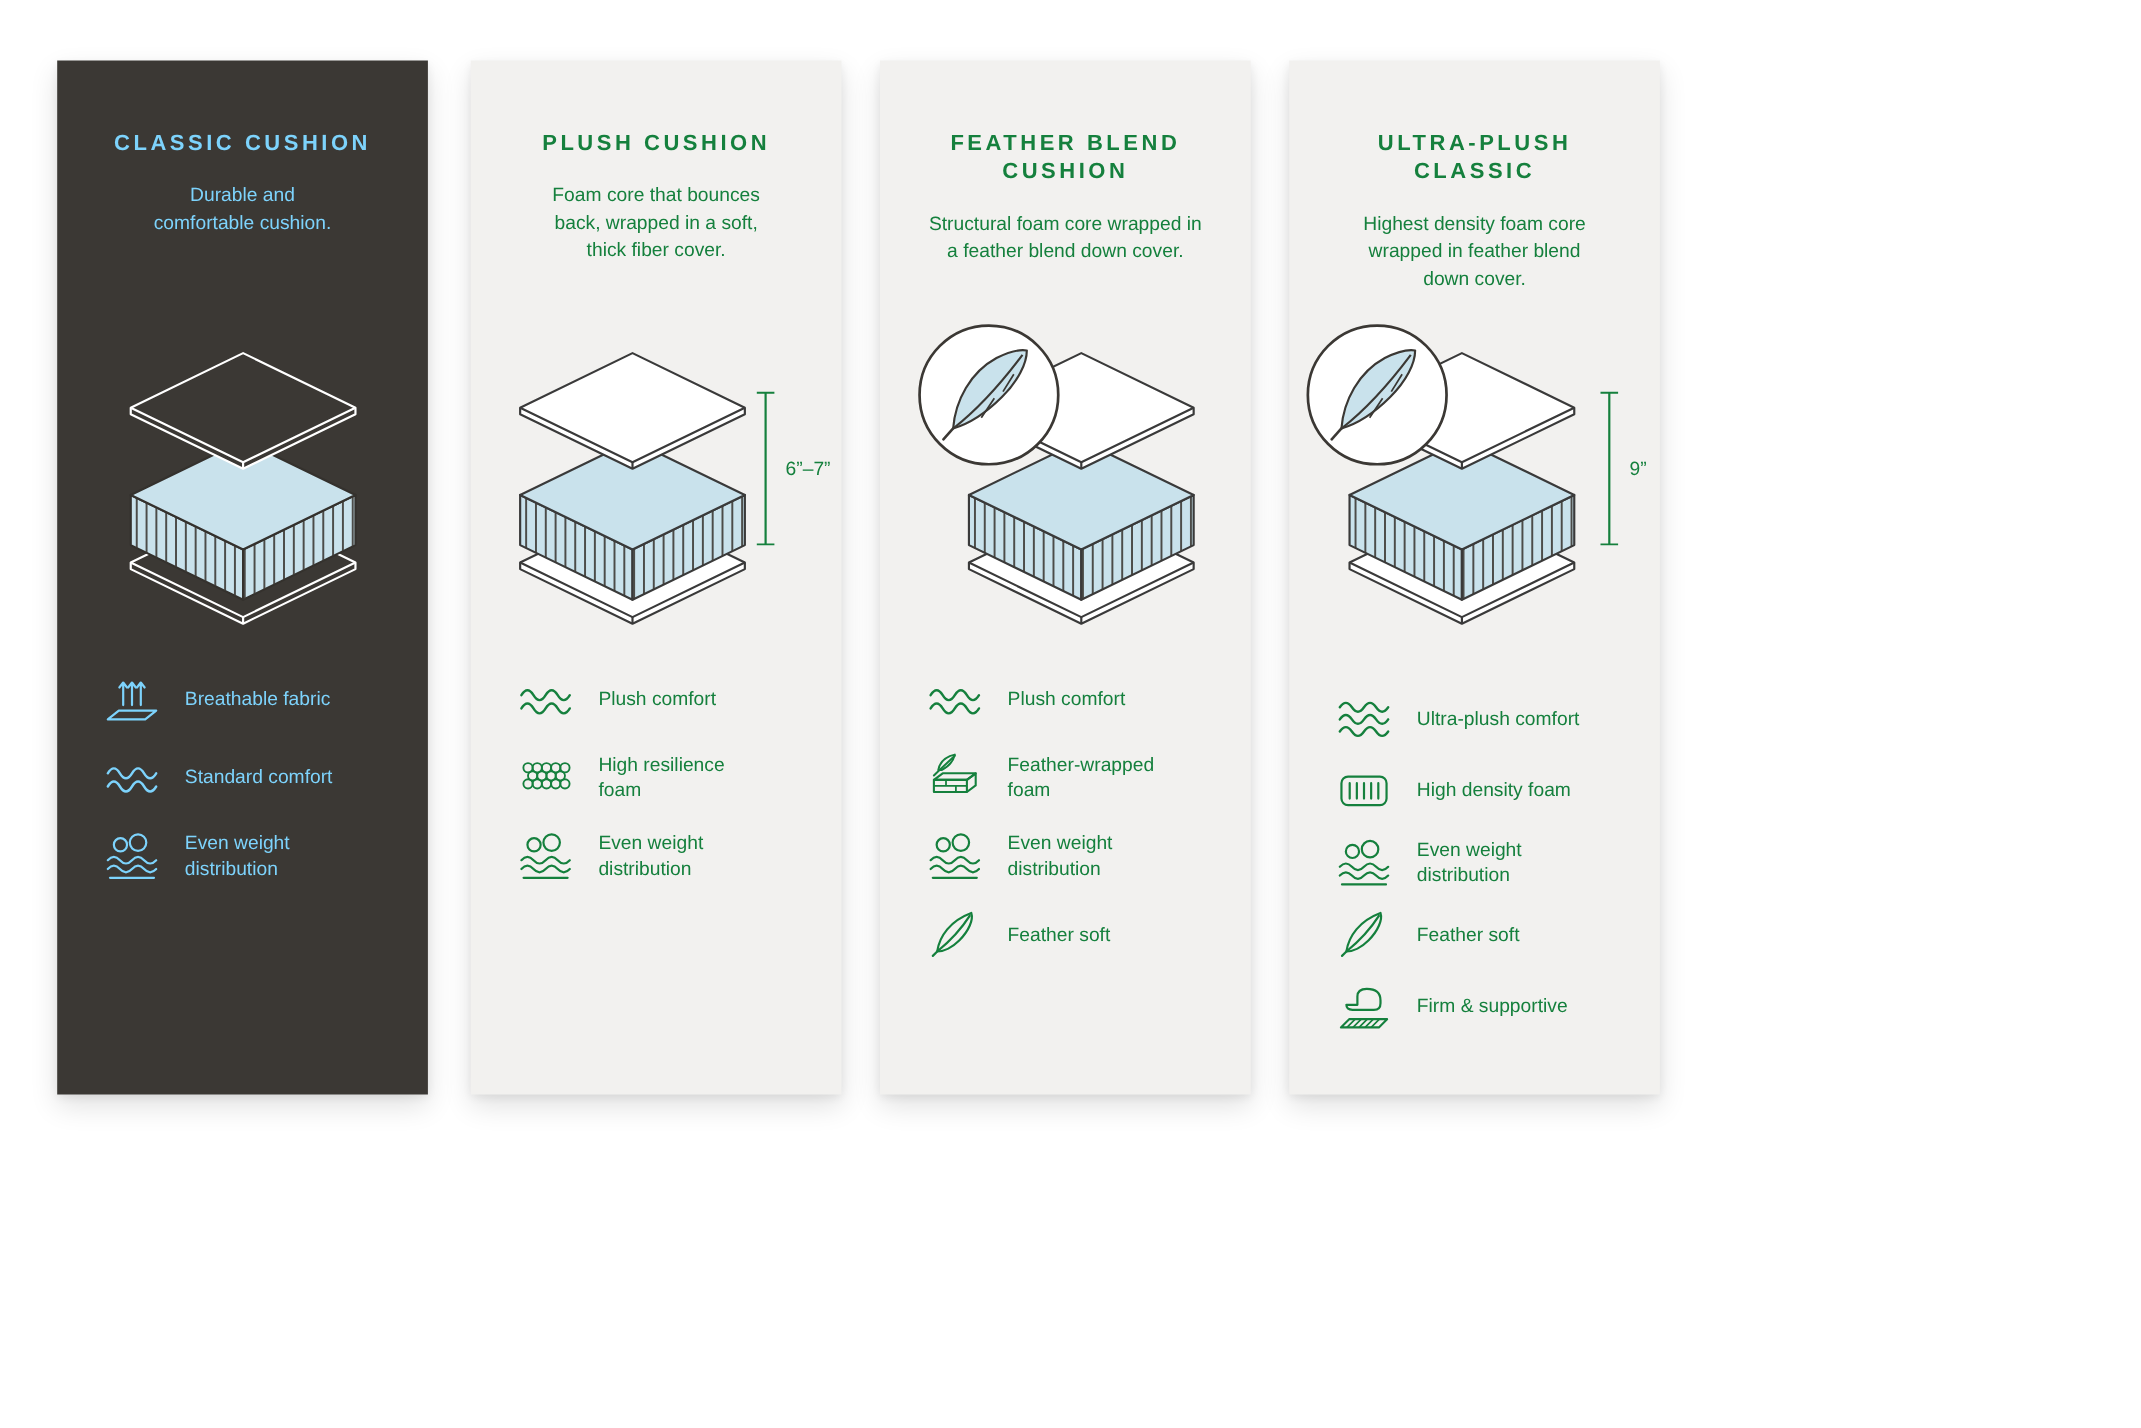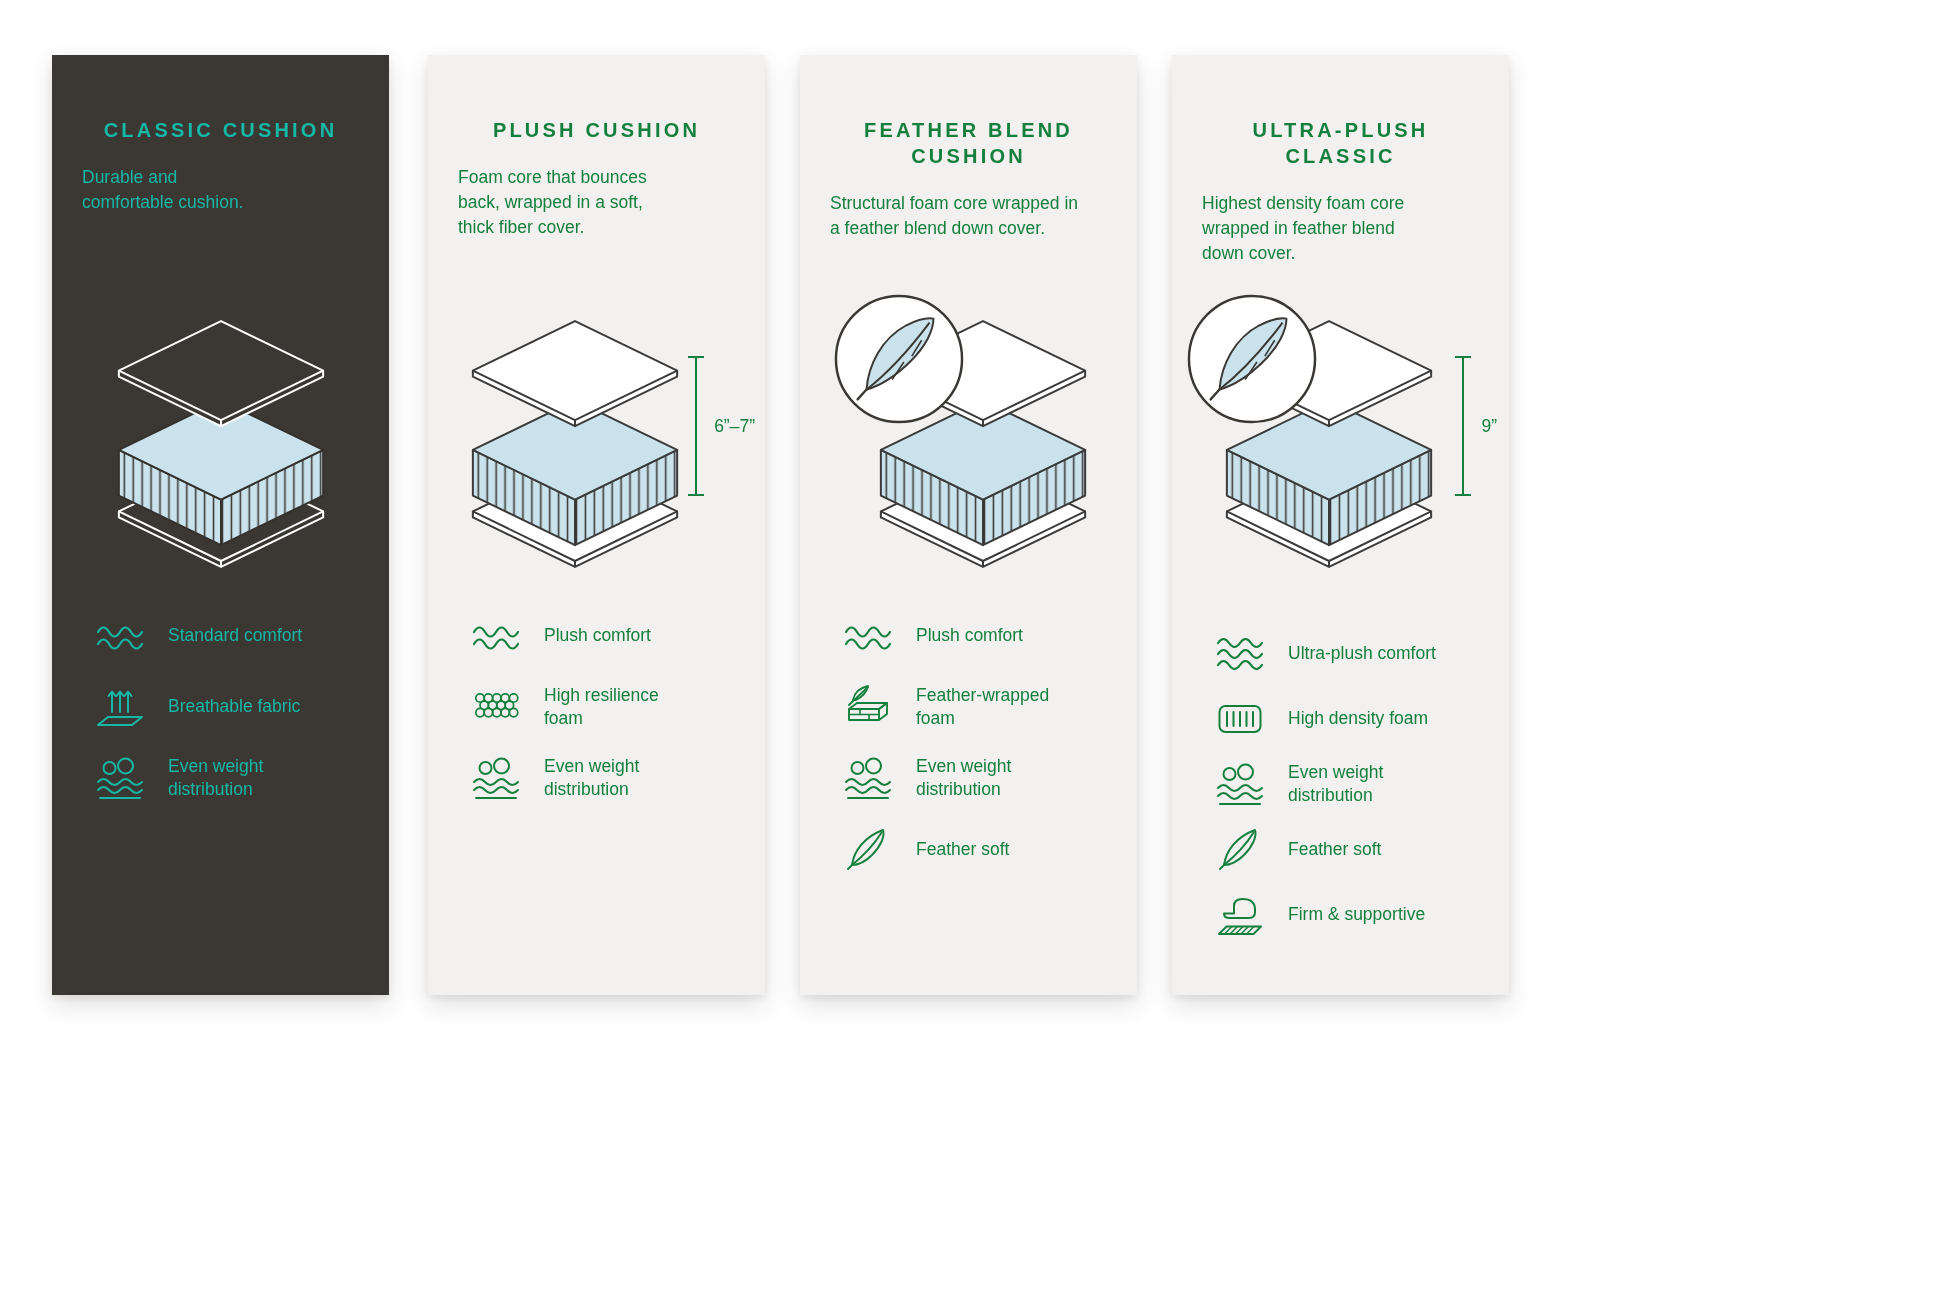--- a/index.html
+++ b/index.html
@@ -5,32 +5,32 @@
   html,body{margin:0;padding:0;}
   body{
     width:1946px;height:1298px;position:relative;background:#ffffff;
     font-family:"Liberation Sans","DejaVu Sans",sans-serif;color:#3a3a3a;
     overflow:hidden;
   }
   .panel{
     position:absolute;top:55px;width:337px;height:940px;
     box-shadow:0 10px 24px rgba(0,0,0,.12),0 3px 8px rgba(0,0,0,.07);
   }
-  .panel.dark{background:#3b3834;color:#14b8a6;
+  .panel.dark{background:#3b3834;color:#7dd3fc;
     --sheet-fill:#3b3834;--line:#ffffff;--blue:#c9e2ec;--blk-line:#34312d;}
   .panel.light{background:#f2f1ef;color:#15803d;
     --sheet-fill:#ffffff;--line:#3a3a3a;--blue:#c9e2ec;--blk-line:#3a3a3a;}
   .panel-0{left:52px}.panel-1{left:428px}.panel-2{left:800px}.panel-3{left:1172px}
 
   .p-title{
     margin:62px 20px 0;text-align:center;font-size:20px;font-weight:700;
     letter-spacing:3.2px;line-height:1.3;white-space:pre-line;
   }
   .p-desc{
-    margin:22px 30px 0;text-align:left;font-size:17.5px;line-height:1.43;
+    margin:22px 30px 0;text-align:center;font-size:17.5px;line-height:1.43;
     white-space:pre-line;
   }
 
   .diagram-wrap{position:absolute;top:252px;left:0;width:100%;height:330px;}
   .cushion{position:absolute;left:50%;top:10px;width:238px;height:254px;
     transform:translateX(-50%);}
   .panel-1 .cushion{margin-left:-22px}
   .panel-2 .cushion{margin-left:14px}
   .panel-3 .cushion{margin-left:-12px}
 
@@ -175,29 +175,29 @@
     <p class="p-desc">Durable and
 comfortable cushion.</p>
     <div class="diagram-wrap">
       <svg class="cushion" viewBox="0 0 240 256">
           <use href="#sym-cushion"></use>
         </svg>
     </div>
     <ul class="features">
       <li class="feat">
         <svg class="f-icon" viewBox="0 0 48 46">
+            <use href="#i-breathable"></use>
+          </svg>
+        <span class="f-label">Breathable fabric</span>
+      </li>
+      <li class="feat">
+        <svg class="f-icon" viewBox="0 0 48 46">
             <use href="#i-waves2"></use>
           </svg>
         <span class="f-label">Standard comfort</span>
-      </li>
-      <li class="feat">
-        <svg class="f-icon" viewBox="0 0 48 46">
-            <use href="#i-breathable"></use>
-          </svg>
-        <span class="f-label">Breathable fabric</span>
       </li>
       <li class="feat">
         <svg class="f-icon" viewBox="0 0 48 46">
             <use href="#i-weight"></use>
           </svg>
         <span class="f-label">Even weight
 distribution</span>
       </li>
     </ul>
   </section>

